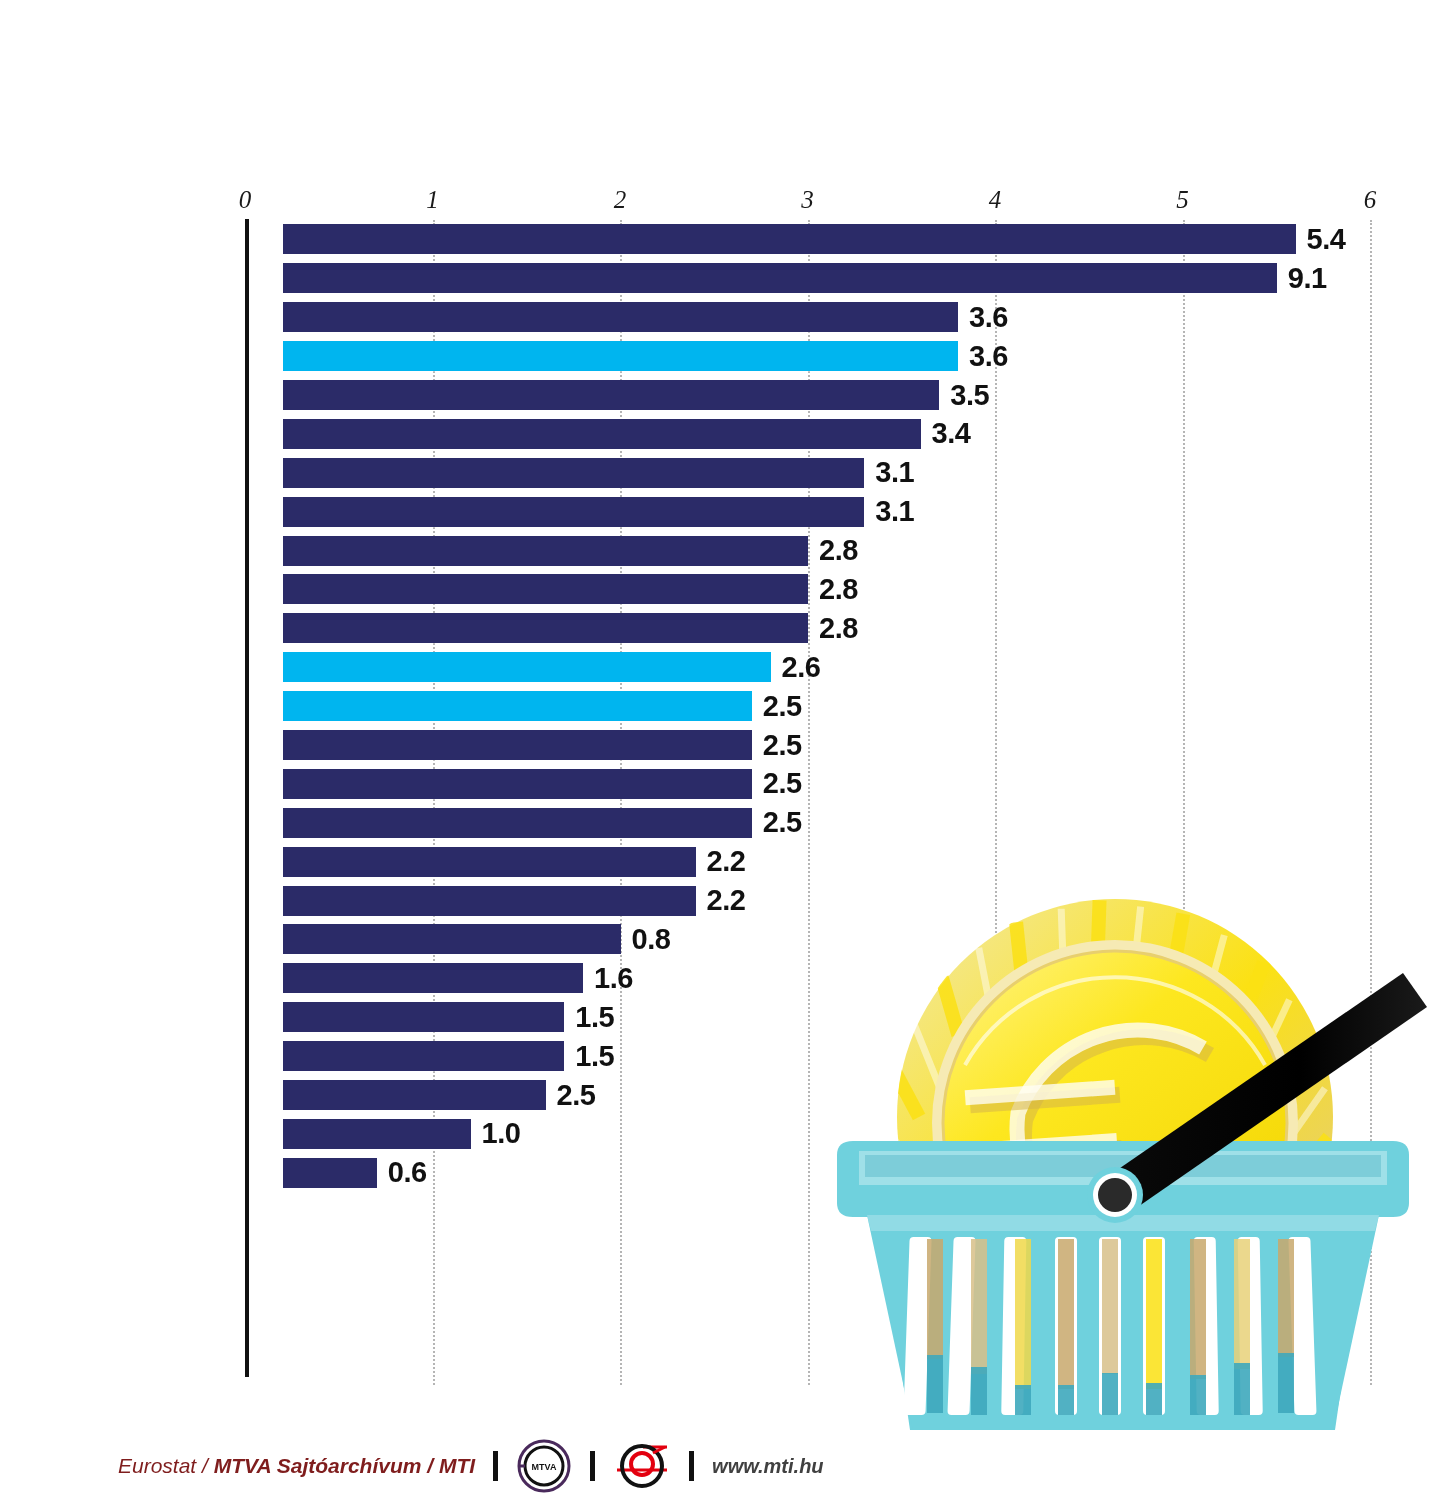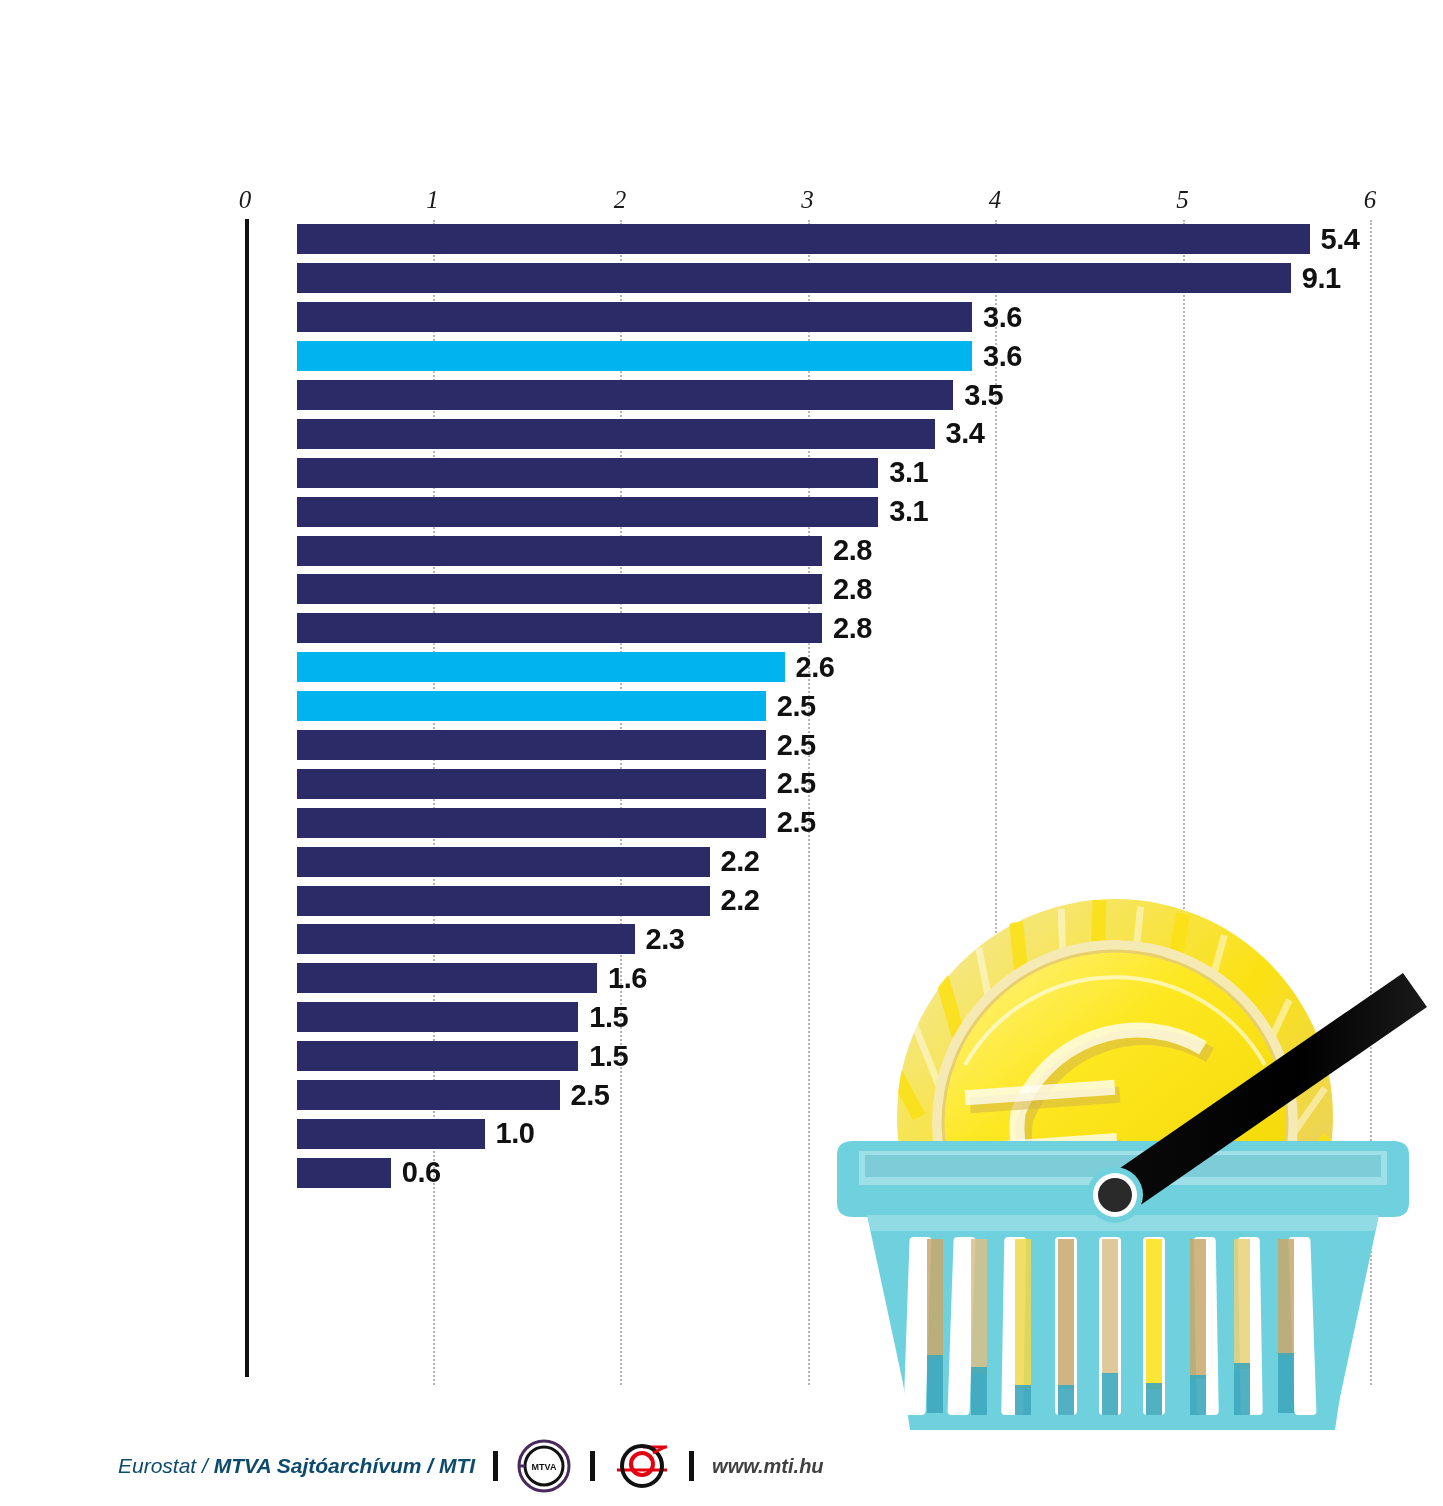--- a/index.html
+++ b/index.html
@@ -59,21 +59,21 @@
     position: absolute;
     left: 0px;
     top: 29px;
     width: 4px;
     height: 1158px;
     background: #111111;
     z-index: 6;
   }
   .bars {
     position: absolute;
-    left: 16px;
+    left: 2px;
     top: 30px;
     width: 100%;
     padding-left: 36px;
   }
   .bar-row {
     position: relative;
     height: 38.9px;
     display: flex;
     align-items: center;
   }
@@ -110,21 +110,21 @@
     left: 118px;
     top: 1443px;
     display: flex;
     align-items: center;
     height: 46px;
   }
   .footer-source {
     font-family: "Liberation Sans", sans-serif;
     font-style: italic;
     font-size: 21px;
-    color: #0c4a6e;
+    color: #7f1d1d;
     white-space: nowrap;
   }
   .footer-source b { font-style: italic; font-weight: bold; }
   .footer-sep {
     width: 5px;
     height: 30px;
     background: #111;
     margin: 0 18px;
     flex: 0 0 auto;
   }
@@ -234,21 +234,21 @@
         <div class="bar-row">
           <div class="bar" style="width: 412.5px;"></div>
           <div class="bar-value">2.2</div>
         </div>
         <div class="bar-row">
           <div class="bar" style="width: 412.5px;"></div>
           <div class="bar-value">2.2</div>
         </div>
         <div class="bar-row">
           <div class="bar" style="width: 337.5px;"></div>
-          <div class="bar-value">2.3</div>
+          <div class="bar-value">0.8</div>
         </div>
         <div class="bar-row">
           <div class="bar" style="width: 300px;"></div>
           <div class="bar-value">1.6</div>
         </div>
         <div class="bar-row">
           <div class="bar" style="width: 281.25px;"></div>
           <div class="bar-value">1.5</div>
         </div>
         <div class="bar-row">

